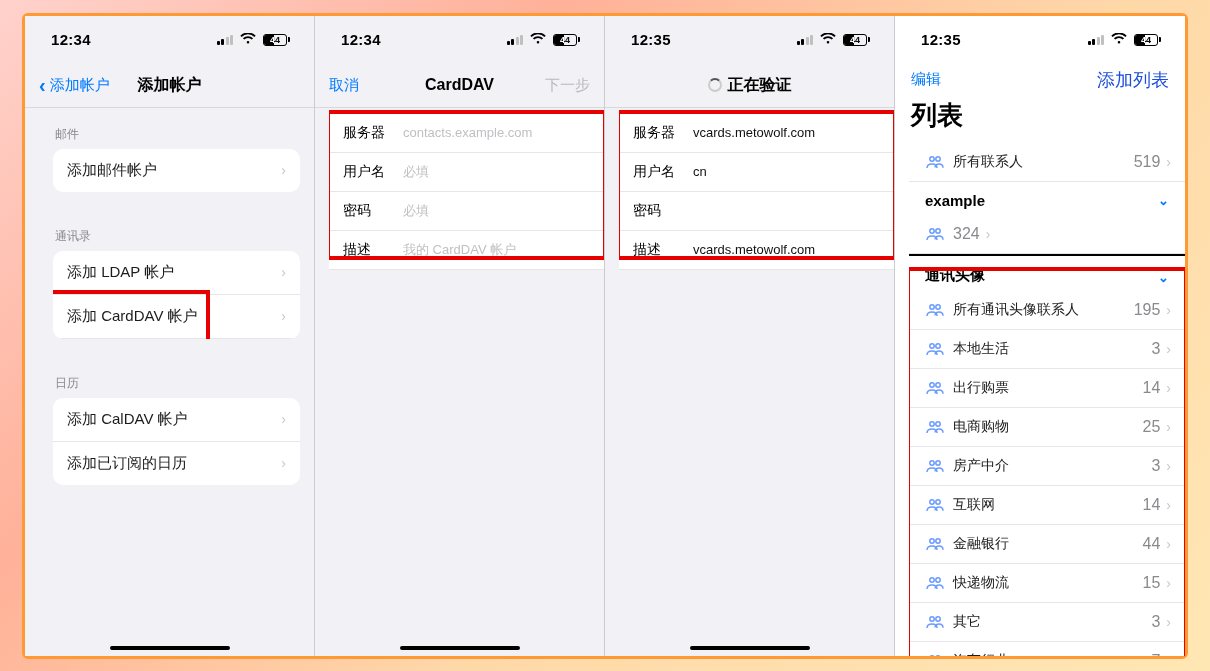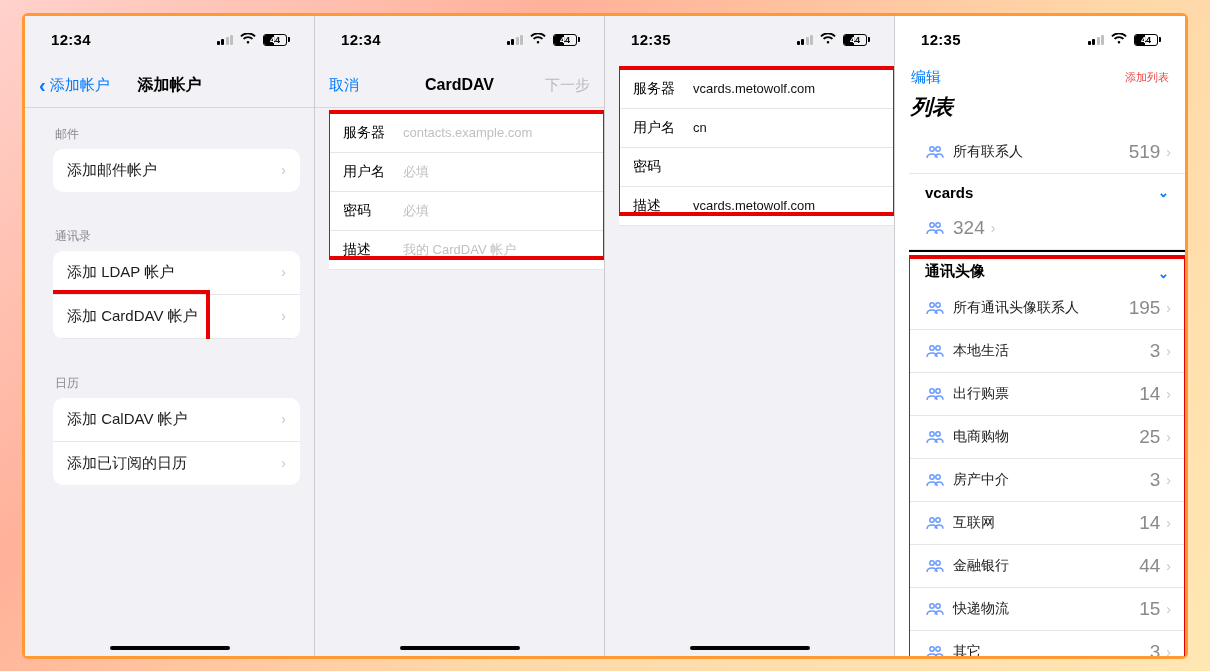--- a/index.html
+++ b/index.html
@@ -86,32 +86,32 @@
 
 .form-zone { background:#fff; margin-top: 6px; }
 .form-row {
   display:flex; align-items:center; padding: 10px 14px; border-bottom:0.5px solid #e5e5ea;
   font-size:14px;
 }
 .form-row .lbl { width: 60px; color:#000000; }
 .form-row .val { flex:1; color:#111; font-size:13px; }
 .form-row .ph { color:#c0c0c4; }
 
-.big-title { font-size:21px; font-weight:700; padding: 6px 16px 10px 16px; font-style: italic; }
+.big-title { font-size:26px; font-weight:700; padding: 6px 16px 10px 16px; }
 .sec-hdr-row {
   display:flex;align-items:center;justify-content:space-between;
   padding: 10px 16px 6px 16px; font-size:15px; font-weight:600;
 }
 .sec-hdr-row .caret { color:#007aff; font-size:13px; }
 .prow {
   display:flex;align-items:center;padding:10px 14px;border-bottom:0.5px solid #e5e5ea;font-size:14px;background:#fff;
 }
 .prow .picon { width:24px;display:flex;align-items:center;justify-content:center;color:#6b9bff;font-size:15px;margin-right:6px;}
 .prow .plabel { flex:1;color:#1c1c1e; }
-.prow .pcount { color:#8a8a8e; font-size:19px; margin-right:6px;}
+.prow .pcount { color:#8a8a8e; font-size:16px; margin-right:6px;}
 .home-ind {
   position:absolute;bottom:6px;left:50%;transform:translateX(-50%);
   width:120px;height:4px;border-radius:3px;background:#000;
 }
 </style>
 </head>
 <body>
 
 <div class="phones">
 
@@ -252,20 +252,25 @@
             </svg></span>
         <span class="batt">
             <span class="batt-body">
               <span class="batt-fill"></span>
               <span class="batt-num">44</span>
             </span>
             <span class="batt-cap"></span>
           </span>
       </span>
     </div>
+    <div class="nav">
+      <span class="left"></span>
+      <span class="title"><span class="spinner"></span><span>正在验证</span></span>
+      <span class="right"></span>
+    </div>
     <div class="content" style="position:relative;">
       <div class="form-zone">
         <div class="form-row">
           <span class="lbl">服务器</span>
           <span class="val">vcards.metowolf.com</span>
         </div>
         <div class="form-row">
           <span class="lbl">用户名</span>
           <span class="val">cn</span>
         </div>
@@ -300,40 +305,40 @@
             <span class="batt-body">
               <span class="batt-fill"></span>
               <span class="batt-num">44</span>
             </span>
             <span class="batt-cap"></span>
           </span>
       </span>
     </div>
     <div style="display:flex;align-items:center;justify-content:space-between;padding:4px 16px 0 16px;">
       <span style="color:#007aff;font-size:15px;">编辑</span>
-      <span style="color:#ef4444;font-size:11px;">添加列表</span>
+      <span style="color:#1d4ed8;font-size:18px;">添加列表</span>
     </div>
     <div class="big-title">列表</div>
     <div class="content" style="position:relative;">
       <div class="prow">
         <span class="picon">
           <svg width="18" height="14" viewBox="0 0 18 14">
               <g fill="none" stroke="#6b9bff" stroke-width="1.5">
                 <circle cx="6" cy="4" r="2.2"></circle>
                 <circle cx="12" cy="4" r="2.2"></circle>
                 <path d="M1 13c0-2.5 2.2-4 5-4s5 1.5 5 4M9 12.5c.3-2 2-3.5 4-3.5 2.3 0 4 1.4 4 3.8"></path>
               </g>
             </svg>
         </span>
         <span class="plabel">所有联系人</span>
         <span class="pcount">519</span>
         <span class="chev">›</span>
       </div>
       <div class="sec-hdr-row">
-        <span>vcards</span>
+        <span>example</span>
         <span class="caret">⌄</span>
       </div>
       <div id="icloud-rows">
           <div class="prow">
             <span class="picon">
               <svg width="18" height="14" viewBox="0 0 18 14">
                 <g fill="none" stroke="#6b9bff" stroke-width="1.5">
                   <circle cx="6" cy="4" r="2.2"></circle>
                   <circle cx="12" cy="4" r="2.2"></circle>
                   <path d="M1 13c0-2.5 2.2-4 5-4s5 1.5 5 4M9 12.5c.3-2 2-3.5 4-3.5 2.3 0 4 1.4 4 3.8"></path>

